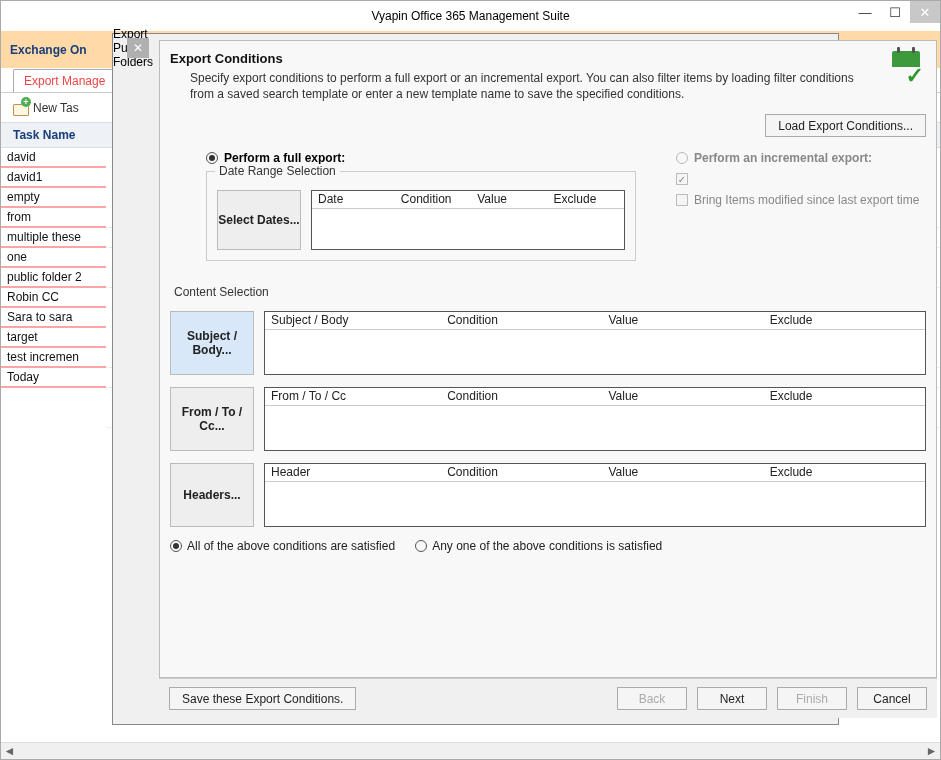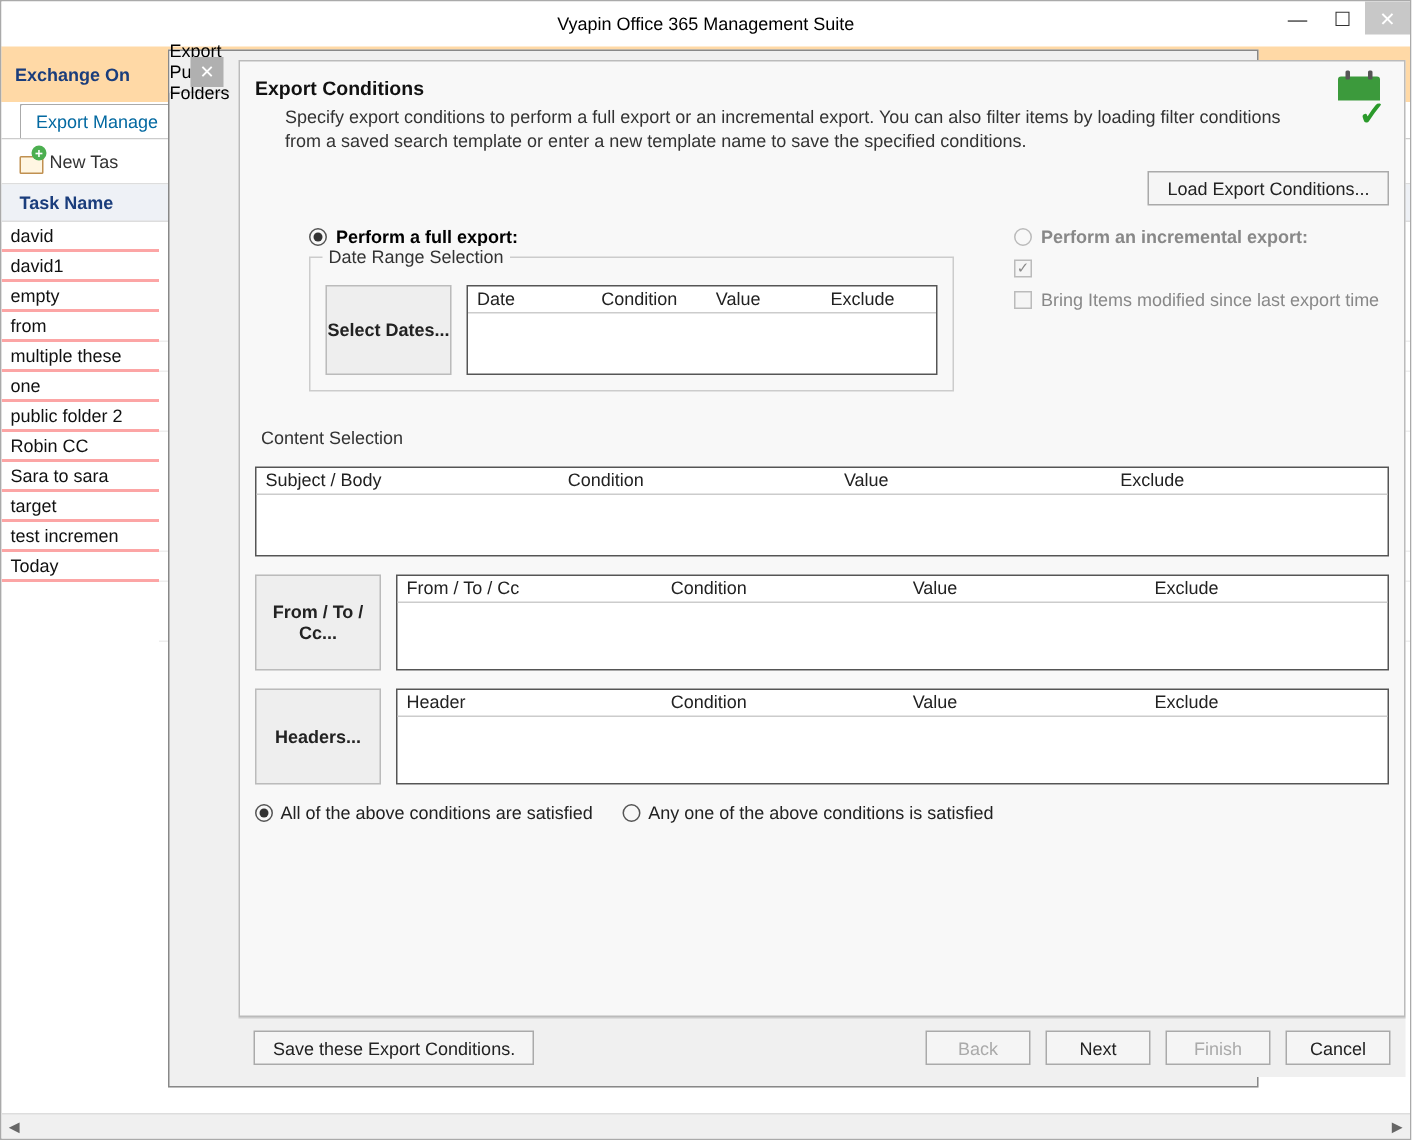--- a/index.html
+++ b/index.html
@@ -12,21 +12,21 @@
 .titlebar-controls { position: absolute; right: 0; top: 0; display: flex; }
 .tb-btn { width: 30px; height: 22px; display: flex; align-items: center; justify-content: center; font-size: 13px; color: #333; }
 .tb-close { background: #c8c8c8; color: #fff; }
 
 
 .orange-bar { height: 37px; background: #ffd9a6; display: flex; align-items: center; padding: 0 9px; color: #1a3d7c; font-weight: 600; font-size: 13px; position: relative; }
 .orange-bar .tab-about { margin-left: auto; padding: 0 25px; color: #1a3d7c; }
 
 
 .tabs-row { height: 25px; background: #fff; display: flex; align-items: flex-end; padding-left: 12px; border-bottom: 1px solid #ccc; }
-.tabs-row .tab { padding: 4px 10px; border: 1px solid #aaa; border-bottom: none; background: #fff; font-size: 12px; color: #0369a1; border-radius: 2px 2px 0 0; }
+.tabs-row .tab { padding: 4px 10px; border: 1px solid #aaa; border-bottom: none; background: #fff; font-size: 12px; color: #ef4444; border-radius: 2px 2px 0 0; }
 
 
 .toolbar { height: 30px; background: #fff; display: flex; align-items: center; padding: 0 12px; gap: 6px; border-bottom: 1px solid #ddd; }
 .toolbar-item { display: flex; align-items: center; gap: 4px; font-size: 12px; color: #333; }
 .toolbar .details { margin-left: auto; color: #333; }
 .icon-box { width: 16px; height: 16px; }
 .icon-newtask { position: relative; }
 .icon-newtask::before { content: ""; position: absolute; width: 14px; height: 10px; top: 4px; left: 0; border: 1px solid #c09050; background: #fff6e2; border-radius: 1px; }
 .icon-newtask::after { content: "+"; position: absolute; top: -3px; left: 8px; width: 10px; height: 10px; background: #4caf50; color: #fff; border-radius: 50%; font-size: 9px; line-height: 10px; text-align: center; font-weight: bold; }
 .icon-sizer { width: 16px; height: 16px; border: 1px solid #888; position: relative; }
@@ -238,20 +238,21 @@
             <span class="check-box"></span>
             <span>Bring Items modified since last export time</span>
           </div>
         </div>
       </div>
 
       <div class="fieldset noborder content-sel">
         <span class="fieldset-legend" style="left:0;">Content Selection</span>
 
         <div class="grid-row">
+          <button class="grid-btn highlight">Subject / Body...</button>
           <div class="grid-table">
             <div class="grid-thead">
               <div class="th w1">Subject / Body</div>
               <div class="th w2">Condition</div>
               <div class="th w3">Value</div>
               <div class="th w4">Exclude</div>
             </div>
           </div>
         </div>
 

